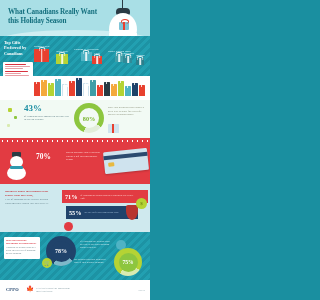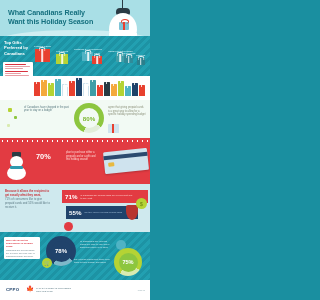--- a/index.html
+++ b/index.html
@@ -3,21 +3,21 @@
 <meta charset="utf-8">
 <style>
   * { margin:0; padding:0; box-sizing:border-box; }
   html,body { width:150px; height:300px; }
   body {
     font-family:"Liberation Sans", sans-serif;
     background:#1a8fa0;
     overflow:hidden;
     position:relative;
   }
-  .page { width:150px; height:300px; position:relative; overflow:hidden; }
+  .page { width:150px; height:300px; position:relative; overflow:hidden;font-family:Liberation Serif, serif; }
 
   
   .header {
     position:absolute; top:0; left:0; width:150px; height:36px;
     background:#a9dfe6; overflow:hidden;
   }
   .header-wave {
     position:absolute; bottom:-4px; left:0; width:150px; height:10px;
     background:#cfeef2; border-radius:50% 50% 0 0 / 100% 100% 0 0;
   }
@@ -362,20 +362,21 @@
     <div class="bag" style="left:139px;width:6px;height:13px;background:#e8402f;"></div>
     <div class="snowline"></div>
   </div>
 
   <div class="sec-stats"></div>
   <div class="confetti" style="top:108px;left:8px;width:4px;height:4px;background:#b5d334;"></div>
   <div class="confetti" style="top:116px;left:14px;width:3px;height:3px;background:#8dc63f;"></div>
   <div class="confetti" style="top:124px;left:7px;width:3px;height:3px;background:#d9ebb0;"></div>
 
   <div class="stat43">
+    <div class="big43">43%</div>
     <div class="desc43">of Canadians have shopped in the past year to stay on a budget</div>
   </div>
 
   <div class="donut80">
     <div class="hole">80%</div>
   </div>
   <div class="txt80">agree that giving prepaid cards is a great way to allow for a specific holiday spending budget</div>
   <div class="mini-gift"></div>
 
   <div class="sec-red"></div>

